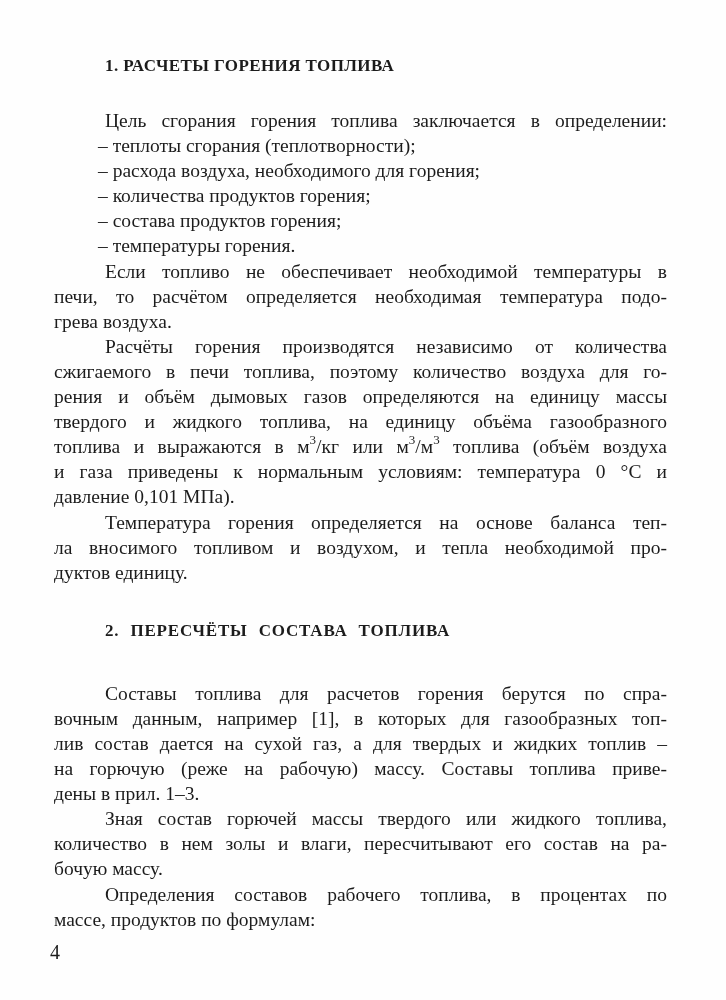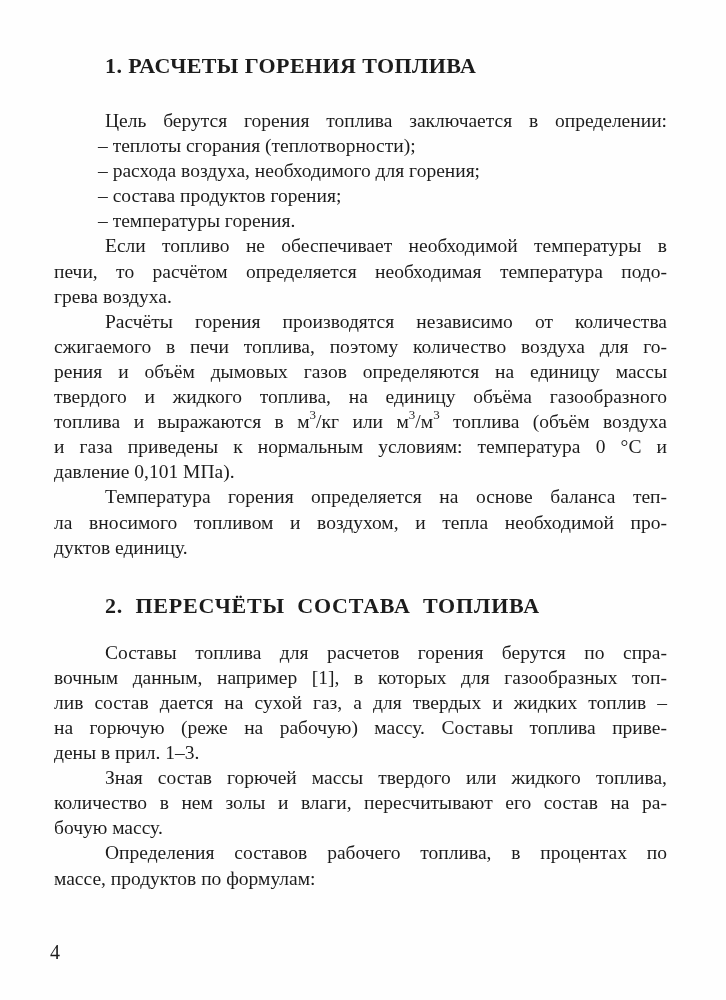--- a/index.html
+++ b/index.html
@@ -16,33 +16,33 @@
     font-family: "Liberation Serif", "DejaVu Serif", serif;
     color: #1c1c1c;
   }
   .content {
     position: absolute;
     left: 54px;
     top: 52px;
     width: 613px;
   }
   .heading {
-    font-size: 22px;
+    font-size: 17px;
     font-weight: bold;
     line-height: 28px;
     padding-left: 51px;
     margin: 0 0 28px 0;
     letter-spacing: 0.4px;
     white-space: nowrap;
   }
   .heading.spread {
     word-spacing: 6px;
     letter-spacing: 0.8px;
     margin-top: 32px;
-    margin-bottom: 20px;
+    margin-bottom: 36px;
   }
   .para { margin: 0; }
   .line {
     font-size: 19.5px;
     line-height: 25.1px;
     white-space: normal;
   }
   .line.indent { padding-left: 51px; }
   .line.j {
     text-align: justify;
@@ -63,25 +63,26 @@
     line-height: 25px;
   }
 </style>
 </head>
 <body>
 
 <div class="page">
   <div class="content">
       <div class="heading">1. РАСЧЕТЫ ГОРЕНИЯ ТОПЛИВА</div>
       <div class="para">
-        <div class="line indent j">Цель берутся горения топлива заключается в определении:</div>
+        <div class="line indent j">Цель сгорания горения топлива заключается в определении:</div>
       </div>
       <div class="para">
         <div class="line list">– теплоты сгорания (теплотворности);</div>
         <div class="line list">– расхода воздуха, необходимого для горения;</div>
+        <div class="line list">– количества продуктов горения;</div>
         <div class="line list">– состава продуктов горения;</div>
         <div class="line list">– температуры горения.</div>
       </div>
       <div class="para">
         <div class="line indent j">Если топливо не обеспечивает необходимой температуры в</div>
         <div class="line j">печи, то расчётом определяется необходимая температура подо-</div>
         <div class="line">грева воздуха.</div>
       </div>
       <div class="para">
         <div class="line indent j">Расчёты горения производятся независимо от количества</div>

